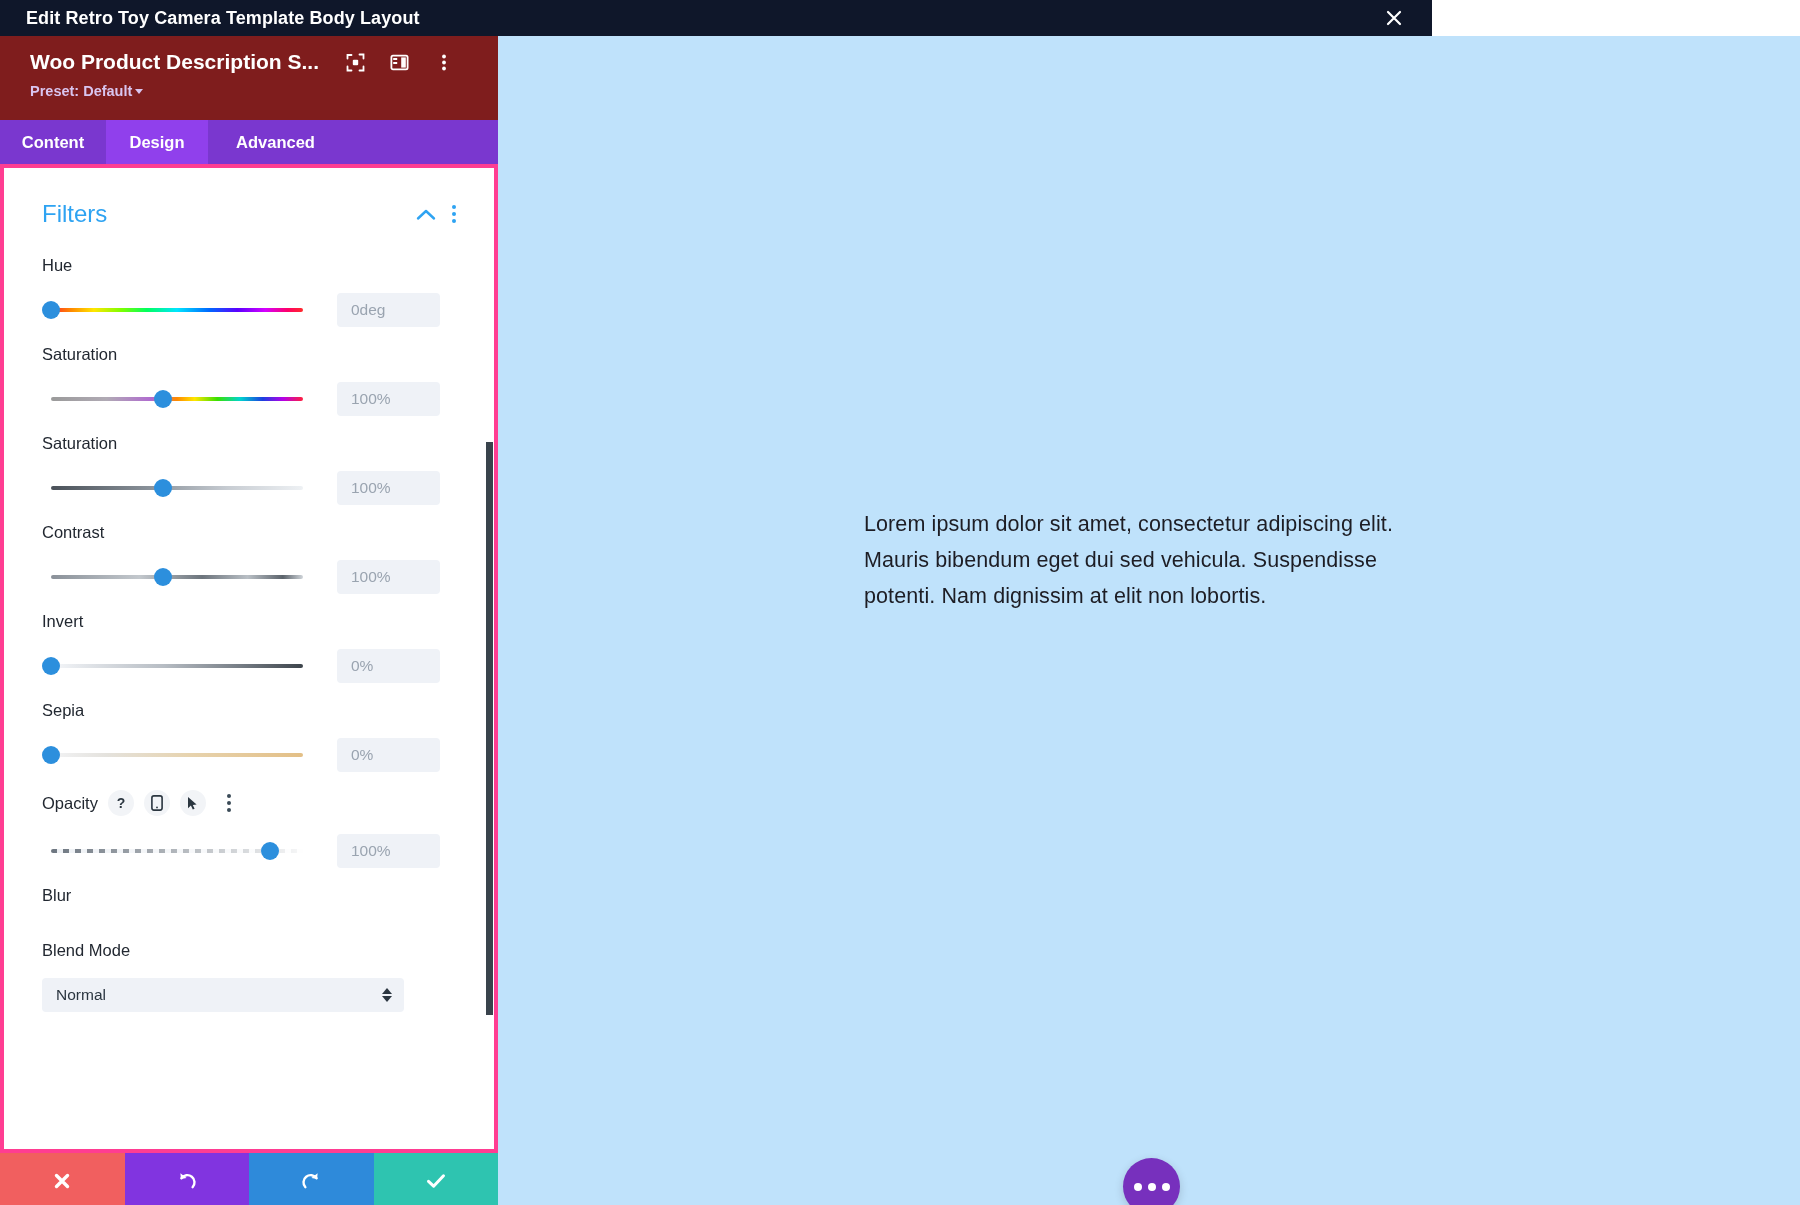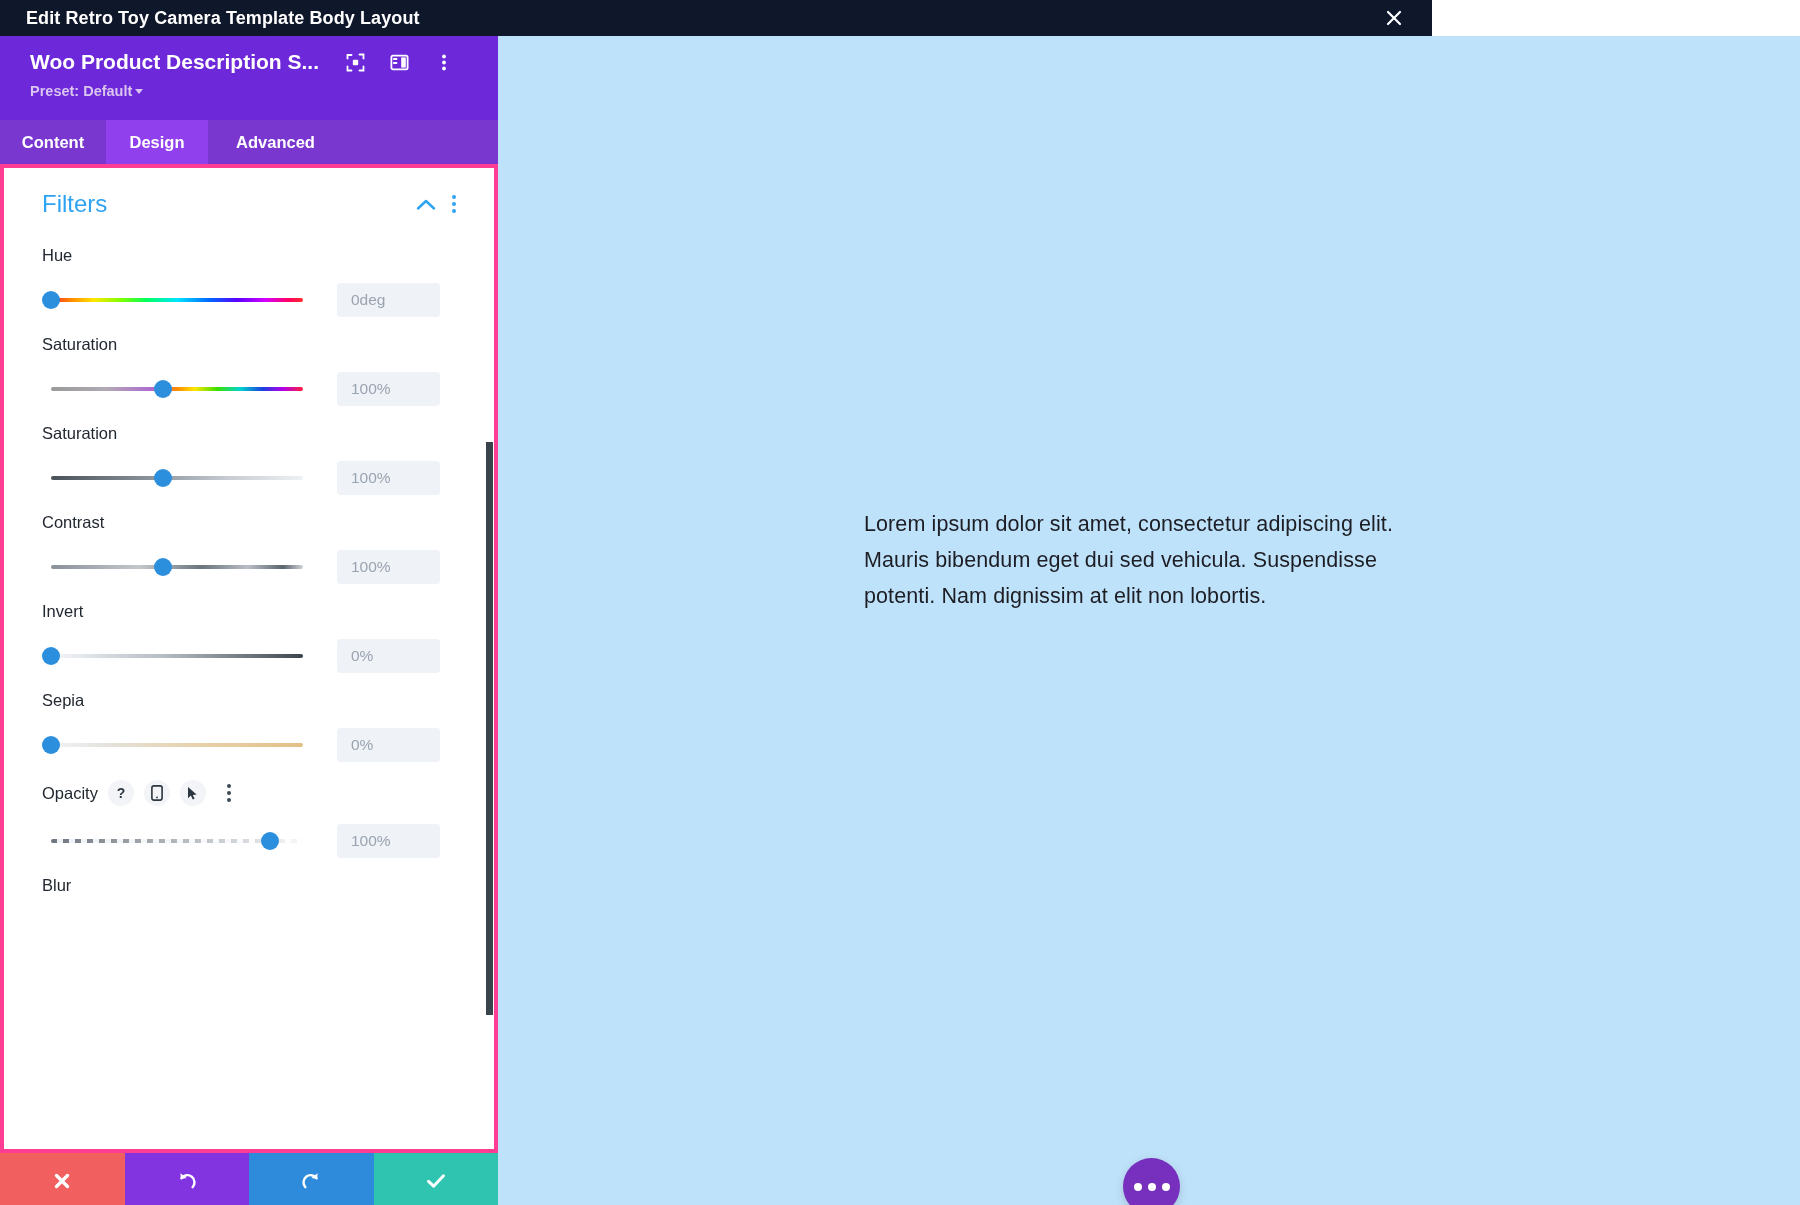--- a/index.html
+++ b/index.html
@@ -65,21 +65,21 @@
   }
 
   
   .modal {
     position: absolute;
     left: 0; top: 36px;
     width: 498px;
     height: 1169px;
   }
   .modal-header {
-    background: #6d28d9;
+    background: #7f1d1d;
     height: 84px;
     position: relative;
     padding: 14px 24px 0 30px;
   }
   .modal-header-row {
     display: flex; align-items: center;
   }
   .modal-module-name {
     color: #ffffff;
     font-size: 21px;
@@ -131,21 +131,21 @@
     overflow: hidden;
   }
   .panel-scroll {
     position: absolute;
     left: 0; top: 0; right: 0; bottom: 0;
     overflow: hidden;
     padding: 0 38px 0 38px;
   }
   .section-head {
     display: flex; align-items: center;
-    padding-top: 22px;
+    padding-top: 32px;
     padding-bottom: 10px;
   }
   .section-title {
     color: #2ea3f2;
     font-size: 24px;
     flex: 1 1 auto;
   }
   .chev-up {
     color: #2ea3f2;
     margin-right: 16px;
@@ -437,20 +437,32 @@
             <div class="val-input">100%</div>
           </div>
         </div>
 
         <div class="field">
           <div class="field-label-row">
             <div class="field-label">Blur</div>
           </div>
         </div>
 
+        <div class="field">
+          <div class="field-label-row">
+            <div class="field-label">Blend Mode</div>
+          </div>
+          <div class="select-box">
+            <span class="lbl">Normal</span>
+            <span class="updown">
+              <i class="u"></i>
+              <i class="d"></i>
+            </span>
+          </div>
+        </div>
 
       </div>
       <div class="vscroll"></div>
     </div>
 
     <div class="actionbar">
       <div class="act cancel">
         <svg width="22" height="22" viewBox="0 0 22 22" aria-hidden="true">
           <path d="M5.5 5.5 L16.5 16.5 M16.5 5.5 L5.5 16.5" stroke="#fff" stroke-width="3.4" stroke-linecap="round" fill="none"></path>
         </svg>

